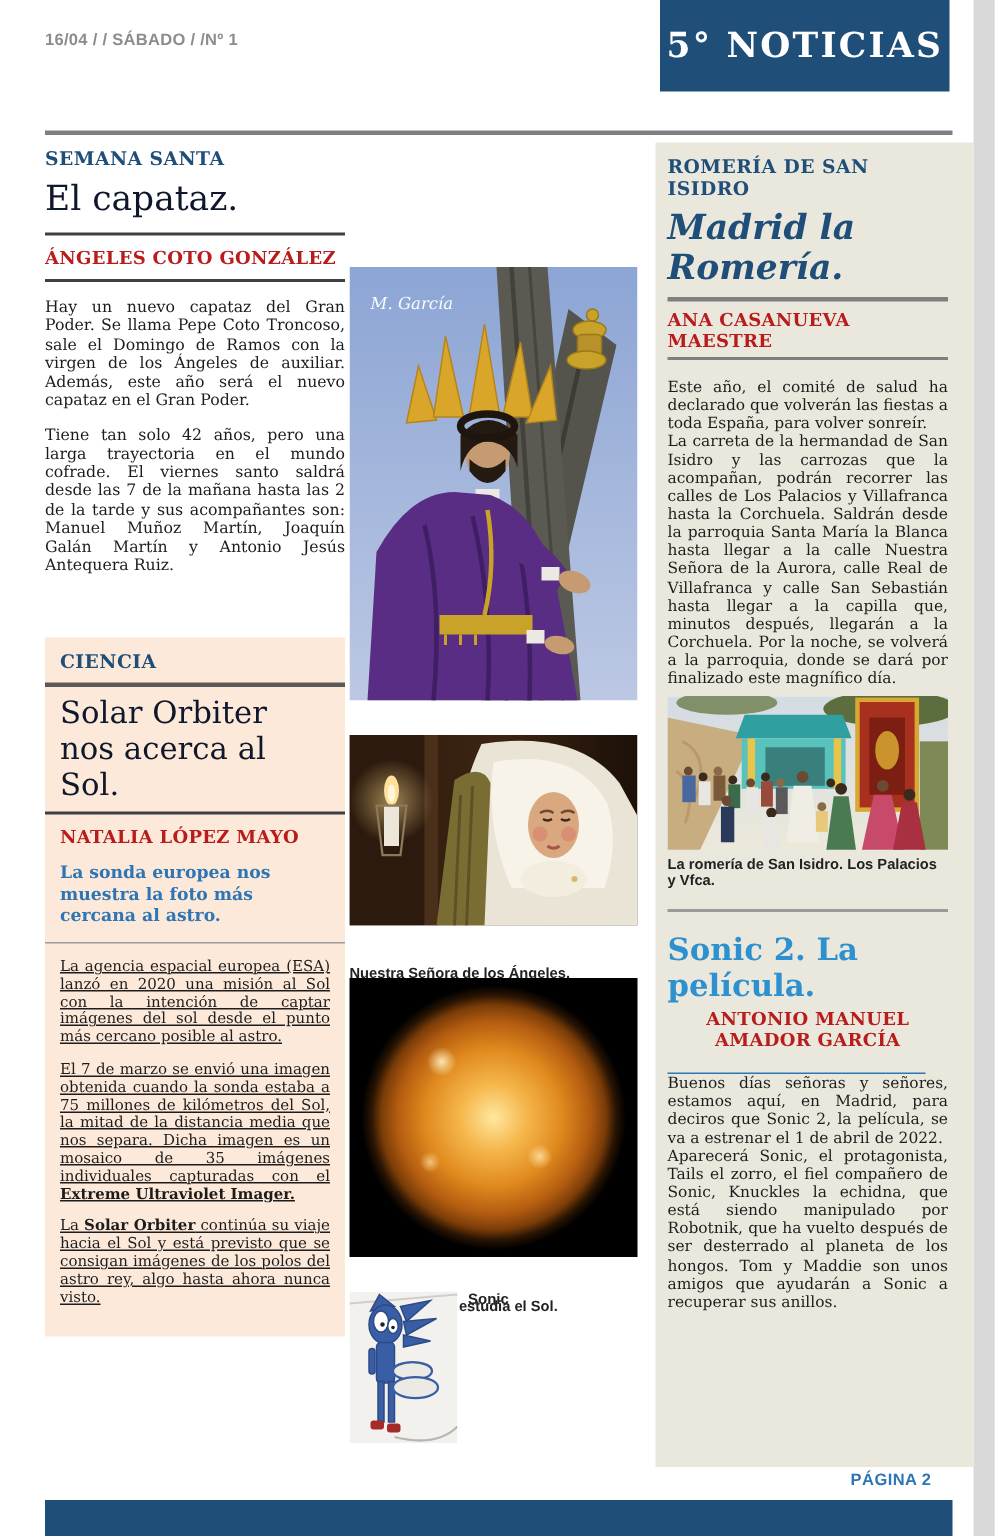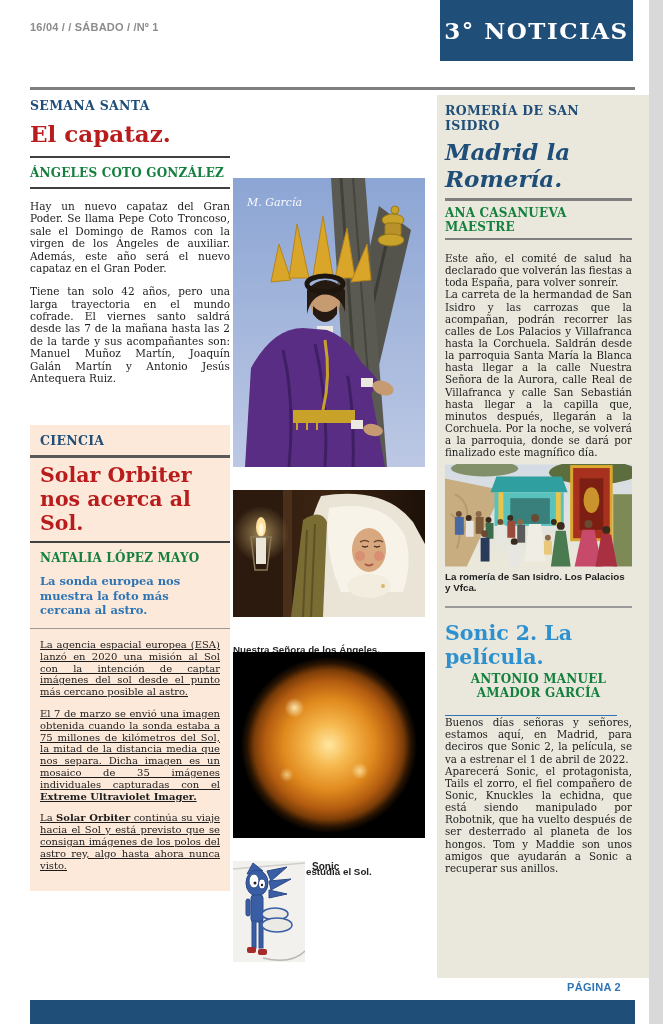--- a/index.html
+++ b/index.html
@@ -7,22 +7,22 @@
         font-family:"DejaVu Serif",serif;}
   
   .date-line{position:absolute;left:30px;top:21px;font-family:"Liberation Sans",sans-serif;
              font-weight:bold;font-size:11px;color:#8c8c8c;letter-spacing:.2px;}
   .masthead{position:absolute;left:440px;top:0;width:193px;height:61px;background:#1f4e79;
             color:#ffffff;font-weight:bold;font-size:23px;letter-spacing:1.5px;
             display:flex;align-items:center;justify-content:center;}
   .header-rule{position:absolute;left:30px;top:87px;width:605px;height:3px;background:#7f7f7f;}
   
   .kicker{font-weight:bold;font-size:12.5px;color:#1f4e79;letter-spacing:.3px;}
-  .headline{font-weight:bold;color:#b91c1c;}
-  .byline{font-weight:bold;font-size:12px;color:#15803d;letter-spacing:.2px;}
+  .headline{font-weight:normal;color:#0f172a;}
+  .byline{font-weight:bold;font-size:12px;color:#b91c1c;letter-spacing:.2px;}
   p.body{font-size:10.5px;line-height:1.18;text-align:justify;color:#1c1c1c;margin:0;}
   .caption{position:absolute;font-family:"Liberation Sans",sans-serif;font-weight:bold;
            font-size:9.8px;color:#222222;margin-top:24px;}
   
   .col-left{position:absolute;left:30px;top:98px;width:200px;}
   .col-left .headline{font-size:23px;margin-top:7px;}
   .rule-dark{height:2px;background:#404040;margin-top:9px;}
   .col-left .byline{margin-top:8px;}
   .col-left .rule2{height:2px;background:#404040;margin-top:7px;}
   .col-left p.body{margin-top:11px;}
@@ -64,21 +64,21 @@
   .footer-bar{position:absolute;left:30px;top:1000px;width:605px;height:24px;background:#1f4e79;}
   .sonic-label{position:absolute;left:312px;top:861px;font-family:"Liberation Sans",sans-serif;
                font-weight:bold;font-size:10px;color:#222;}
 </style>
 </head>
 <body>
 
 <div class="page">
 
   <div class="date-line">16/04 / / SÁBADO / /Nº 1</div>
-  <div class="masthead">3° NOTICIAS</div>
+  <div class="masthead">5° NOTICIAS</div>
   <div class="header-rule"></div>
 
   <div class="col-left">
     <div class="kicker">SEMANA SANTA</div>
     <div class="headline">El capataz.</div>
     <div class="rule-dark"></div>
     <div class="byline">ÁNGELES COTO GONZÁLEZ</div>
     <div class="rule2"></div>
     <p class="body">Hay un nuevo capataz del Gran Poder. Se llama Pepe Coto Troncoso, sale el Domingo de Ramos con la virgen de los Ángeles de auxiliar. Además, este año será el nuevo capataz en el Gran Poder.</p>
     <p class="body">Tiene tan solo 42 años, pero una larga trayectoria en el mundo cofrade. El viernes santo saldrá desde las 7 de la mañana hasta las 2 de la tarde y sus acompañantes son:  Manuel Muñoz Martín, Joaquín Galán Martín y Antonio Jesús Antequera Ruiz.</p>

